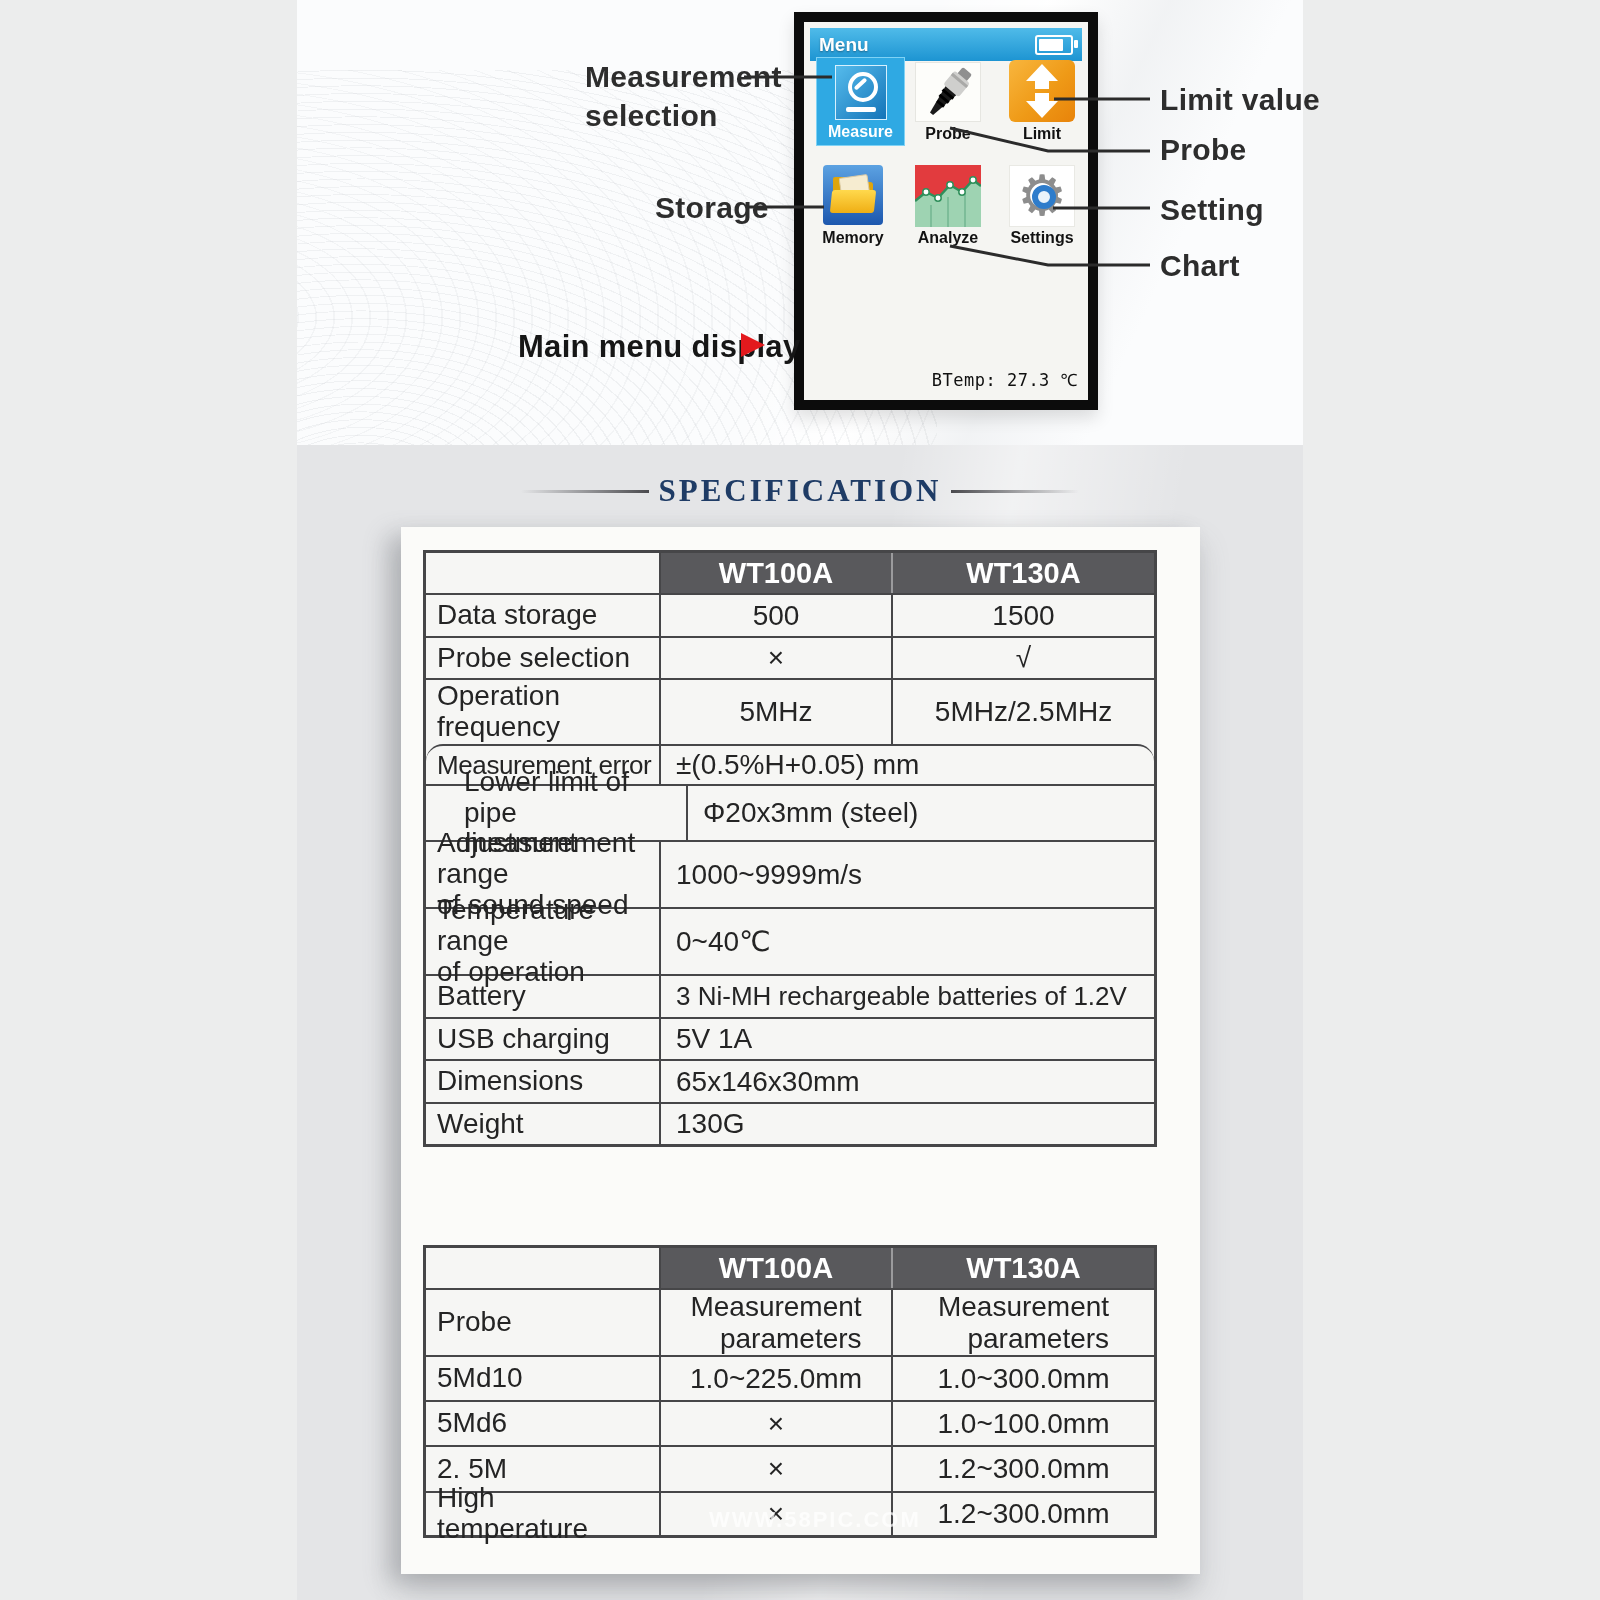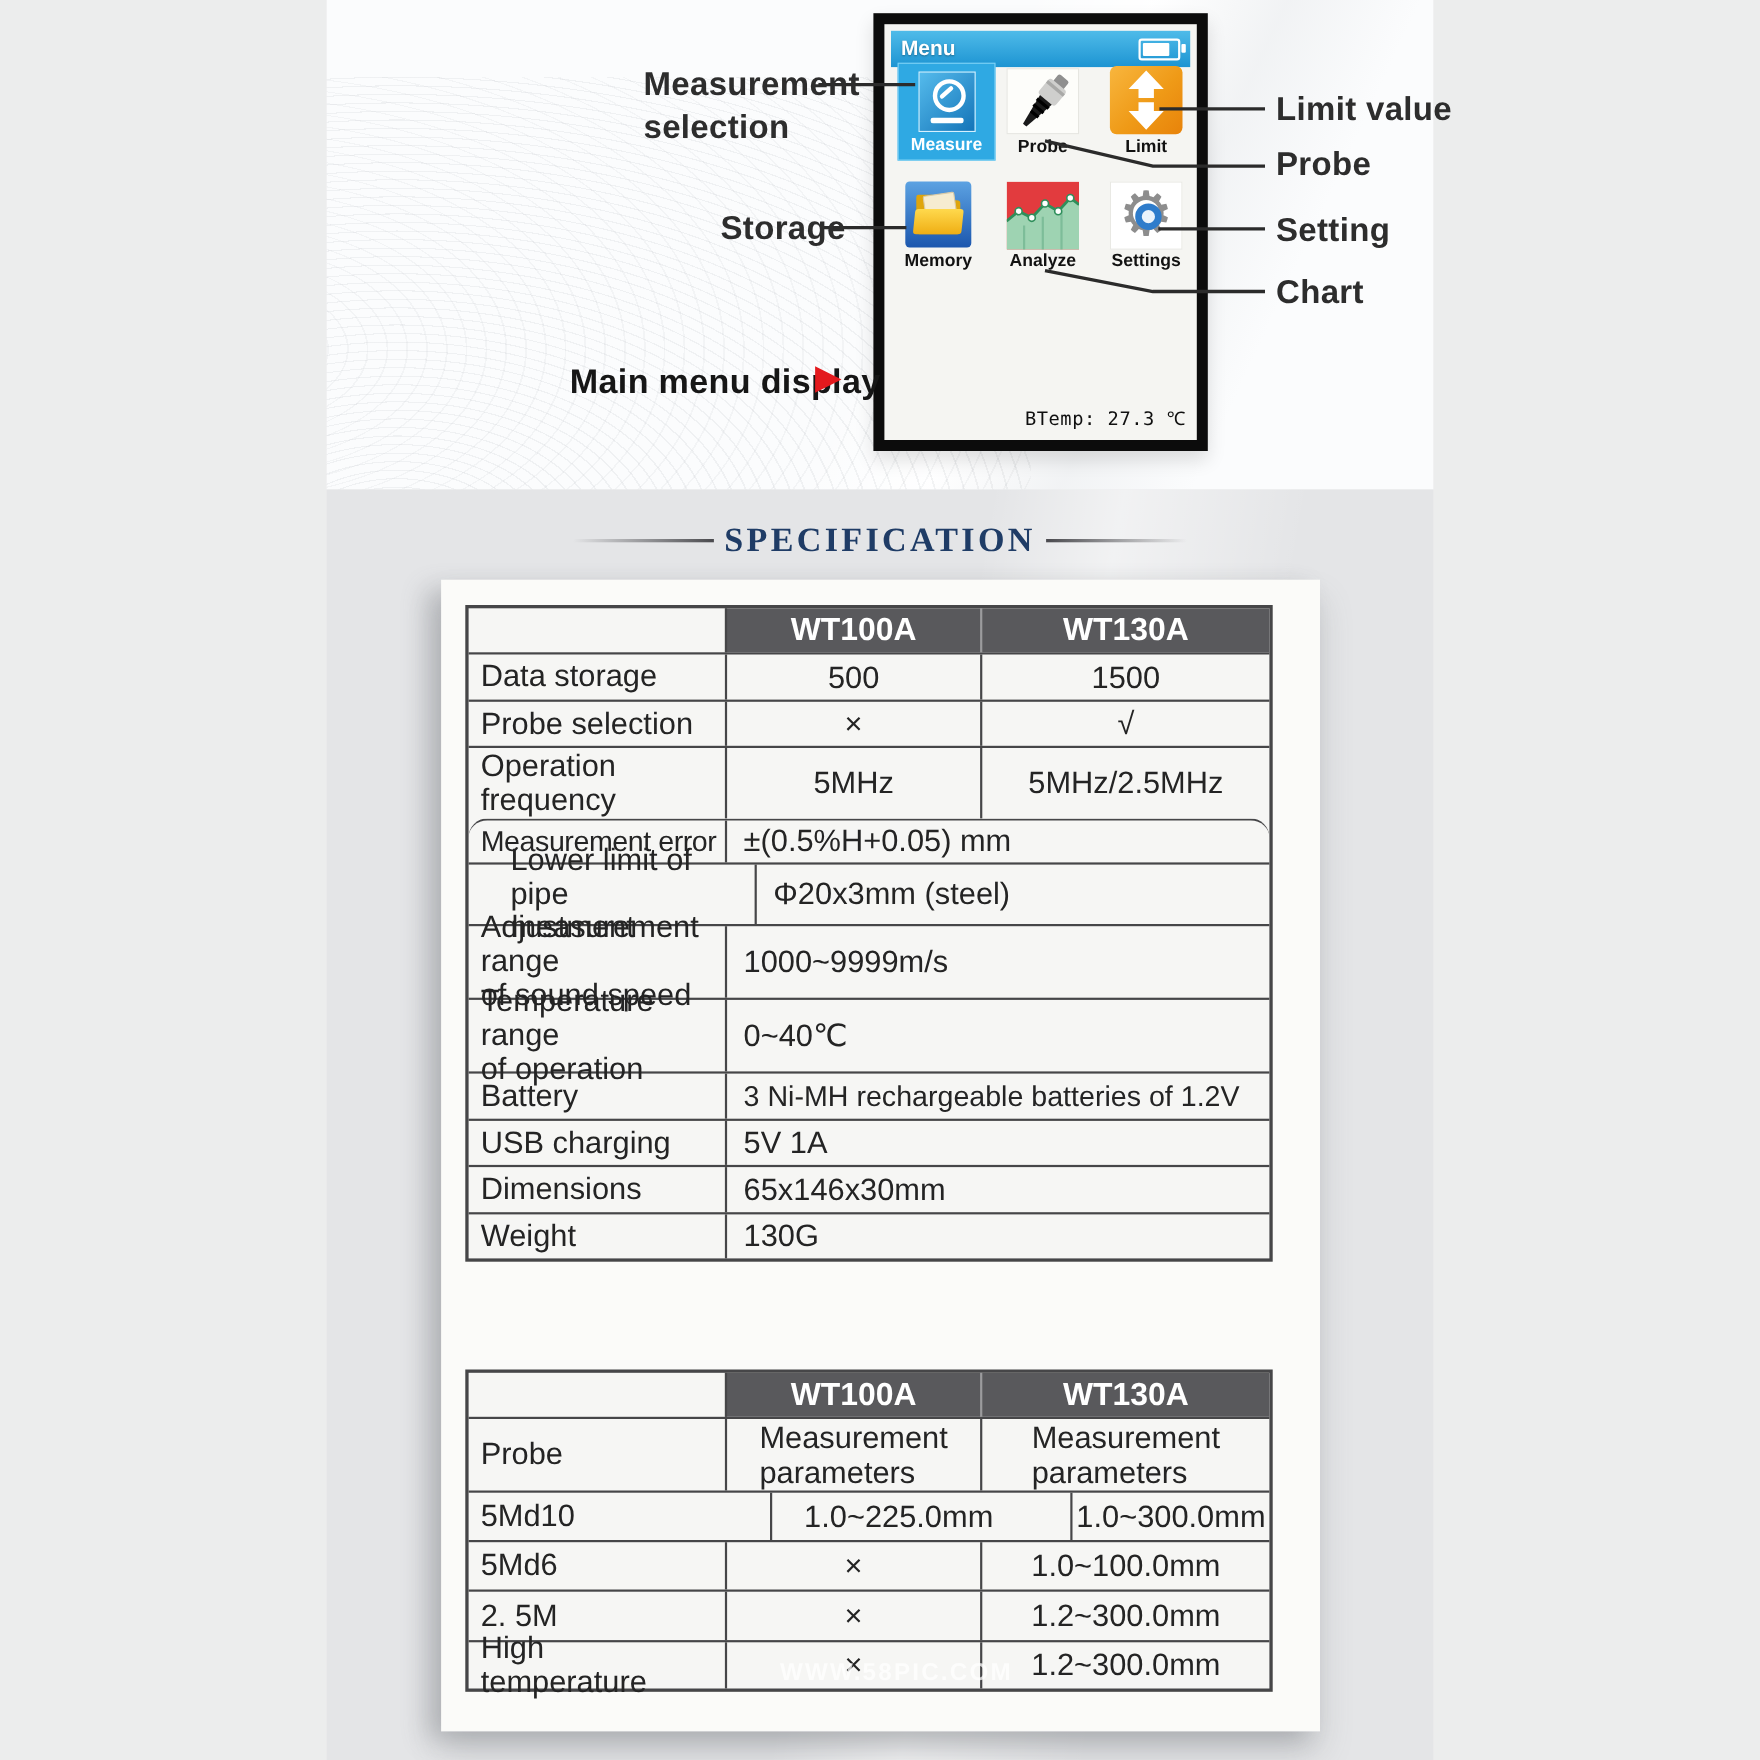--- a/index.html
+++ b/index.html
@@ -65,21 +65,21 @@
   .card{position:absolute;left:104px;top:82px;width:799px;height:1047px;background:#fbfbf9;
     box-shadow:-14px 8px 22px rgba(95,98,105,.30), 0 18px 28px rgba(95,98,105,.22);}
   .dtable{position:absolute;left:22px;width:734px;border:3px solid #464648;background:#f6f6f4;box-sizing:border-box;}
   .t1{top:23px;}
   .t2{top:718px;}
   .trow{display:flex;border-top:2px solid #464648;box-sizing:border-box;align-items:stretch;}
   .trow:first-child{border-top:none;}
   .cell{box-sizing:border-box;display:flex;align-items:center;color:#242424;font-size:28px;
         font-family:"Liberation Sans","DejaVu Sans",sans-serif;}
   .lab{width:233px;padding:2px 6px 2px 11px;white-space:pre-line;line-height:1.1;}
-  .val{width:232px;border-left:2px solid #464648;justify-content:center;text-align:left;white-space:pre-line;line-height:1.12;}
+  .val{width:232px;border-left:2px solid #464648;justify-content:center;text-align:right;white-space:pre-line;line-height:1.12;}
   .val.last{width:auto;flex:1;}
   .sval{flex:1;border-left:2px solid #464648;padding-left:15px;white-space:nowrap;}
   .snug{font-size:26px;}
   .tight{font-size:26px;letter-spacing:-.4px;}
   .hdr{background:#59595c;color:#fff;font-weight:bold;font-size:29px;}
   .hdr.last{border-left-color:#9b9b9d;}
   .watermark{position:absolute;left:308px;top:980px;font-size:22px;font-weight:bold;letter-spacing:2px;
     color:rgba(255,255,255,.72);white-space:nowrap;}
 </style>
 </head>
@@ -257,21 +257,21 @@
           <div class="cell val hdr">WT100A</div>
           <div class="cell val hdr last">WT130A</div>
         </div>
         <div class="trow" style="height:67px;">
           <div class="cell lab">Probe</div>
           <div class="cell val">Measurement
 parameters</div>
           <div class="cell val last">Measurement
 parameters</div>
         </div>
-        <div class="trow" style="height:45px;gap:41px;">
+        <div class="trow" style="height:45px;">
           <div class="cell lab">5Md10</div>
           <div class="cell val">1.0~225.0mm</div>
           <div class="cell val last">1.0~300.0mm</div>
         </div>
         <div class="trow" style="height:45px;">
           <div class="cell lab">5Md6</div>
           <div class="cell val">×</div>
           <div class="cell val last">1.0~100.0mm</div>
         </div>
         <div class="trow" style="height:46px;">

